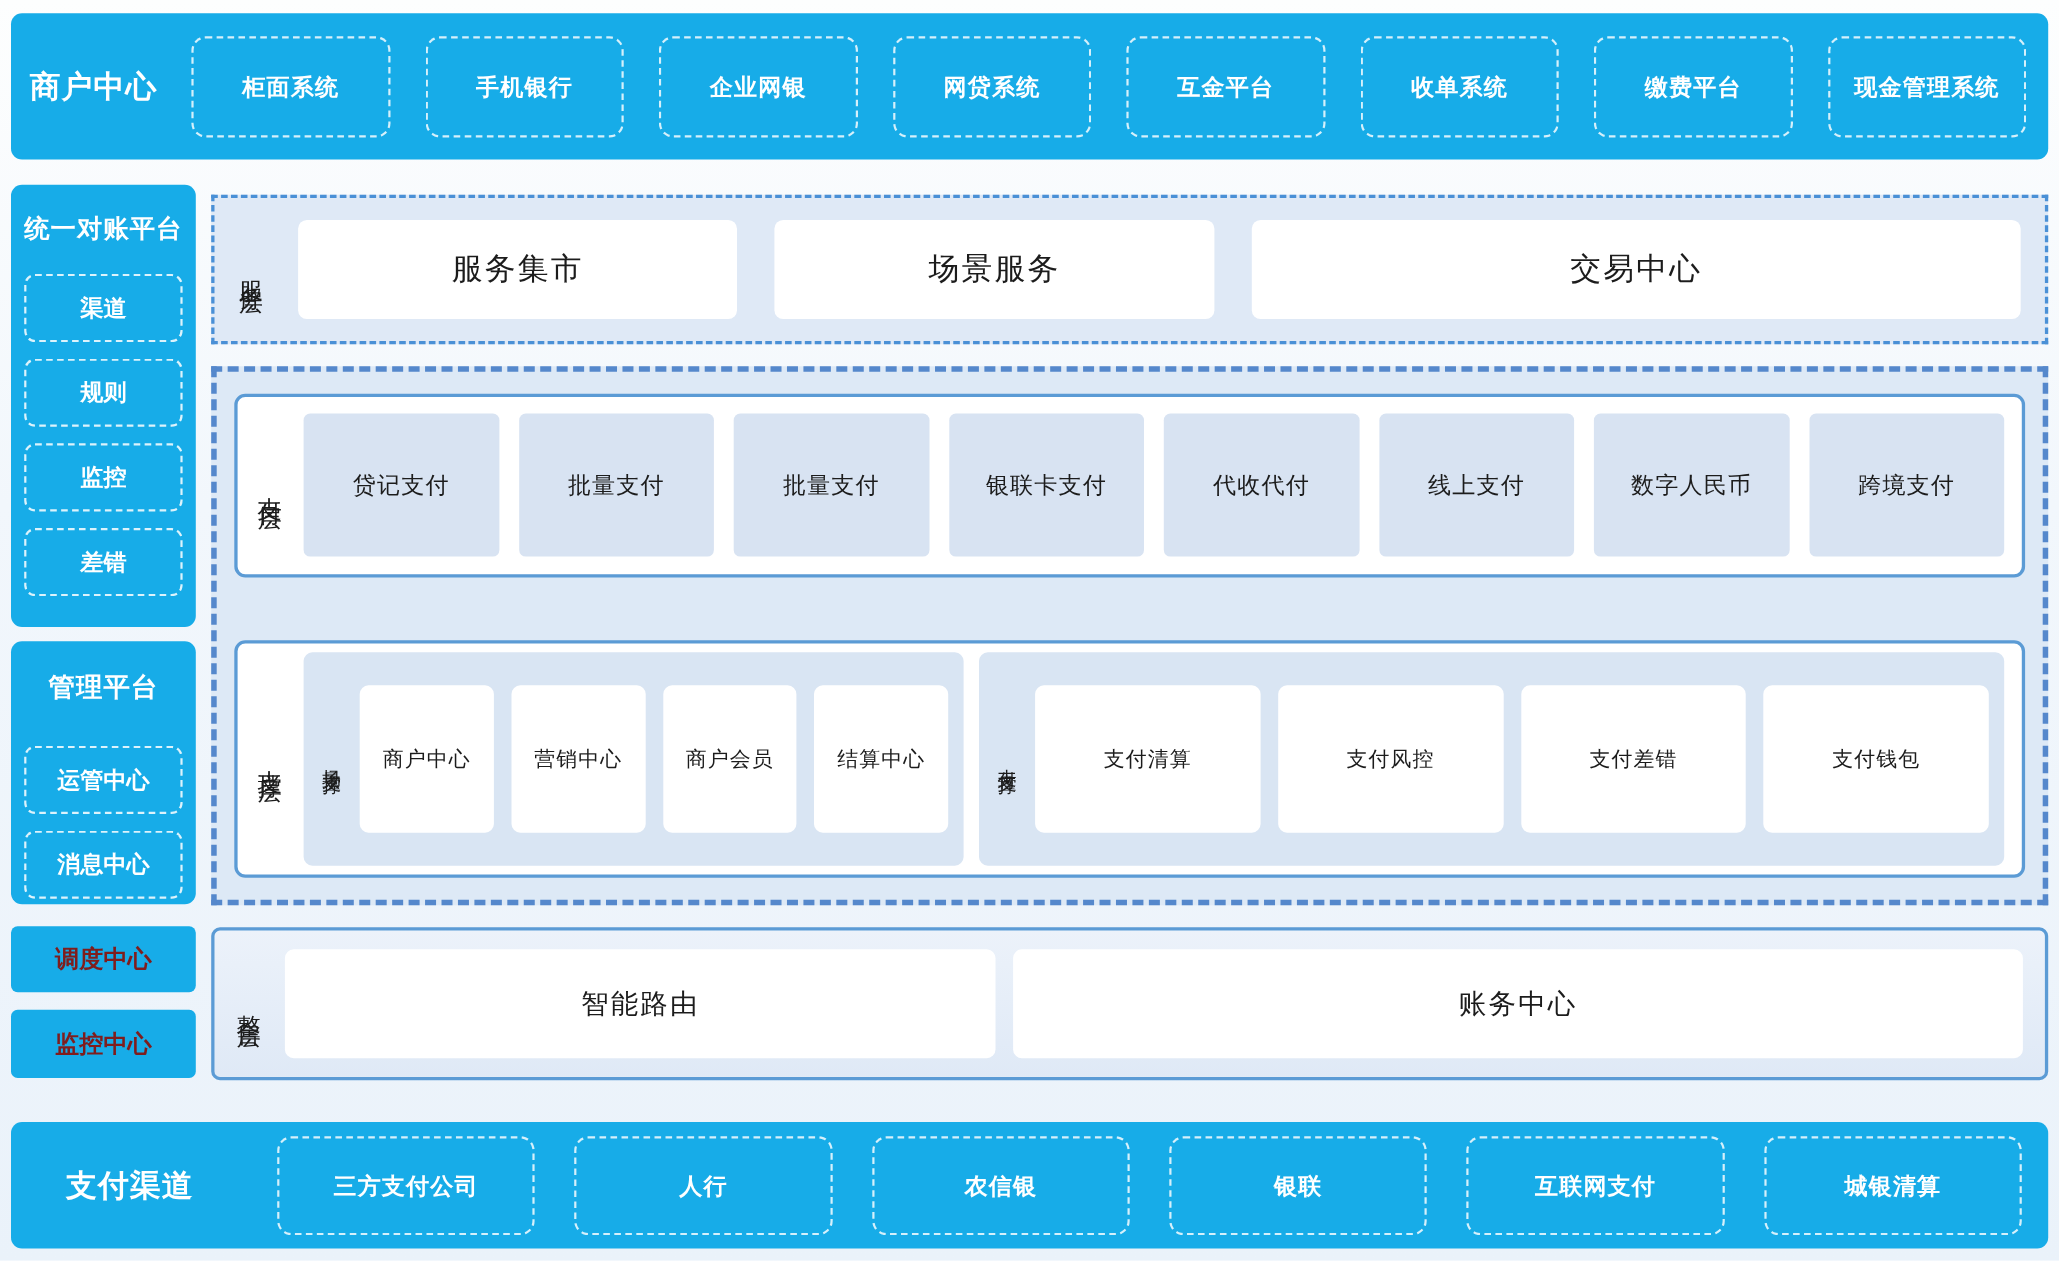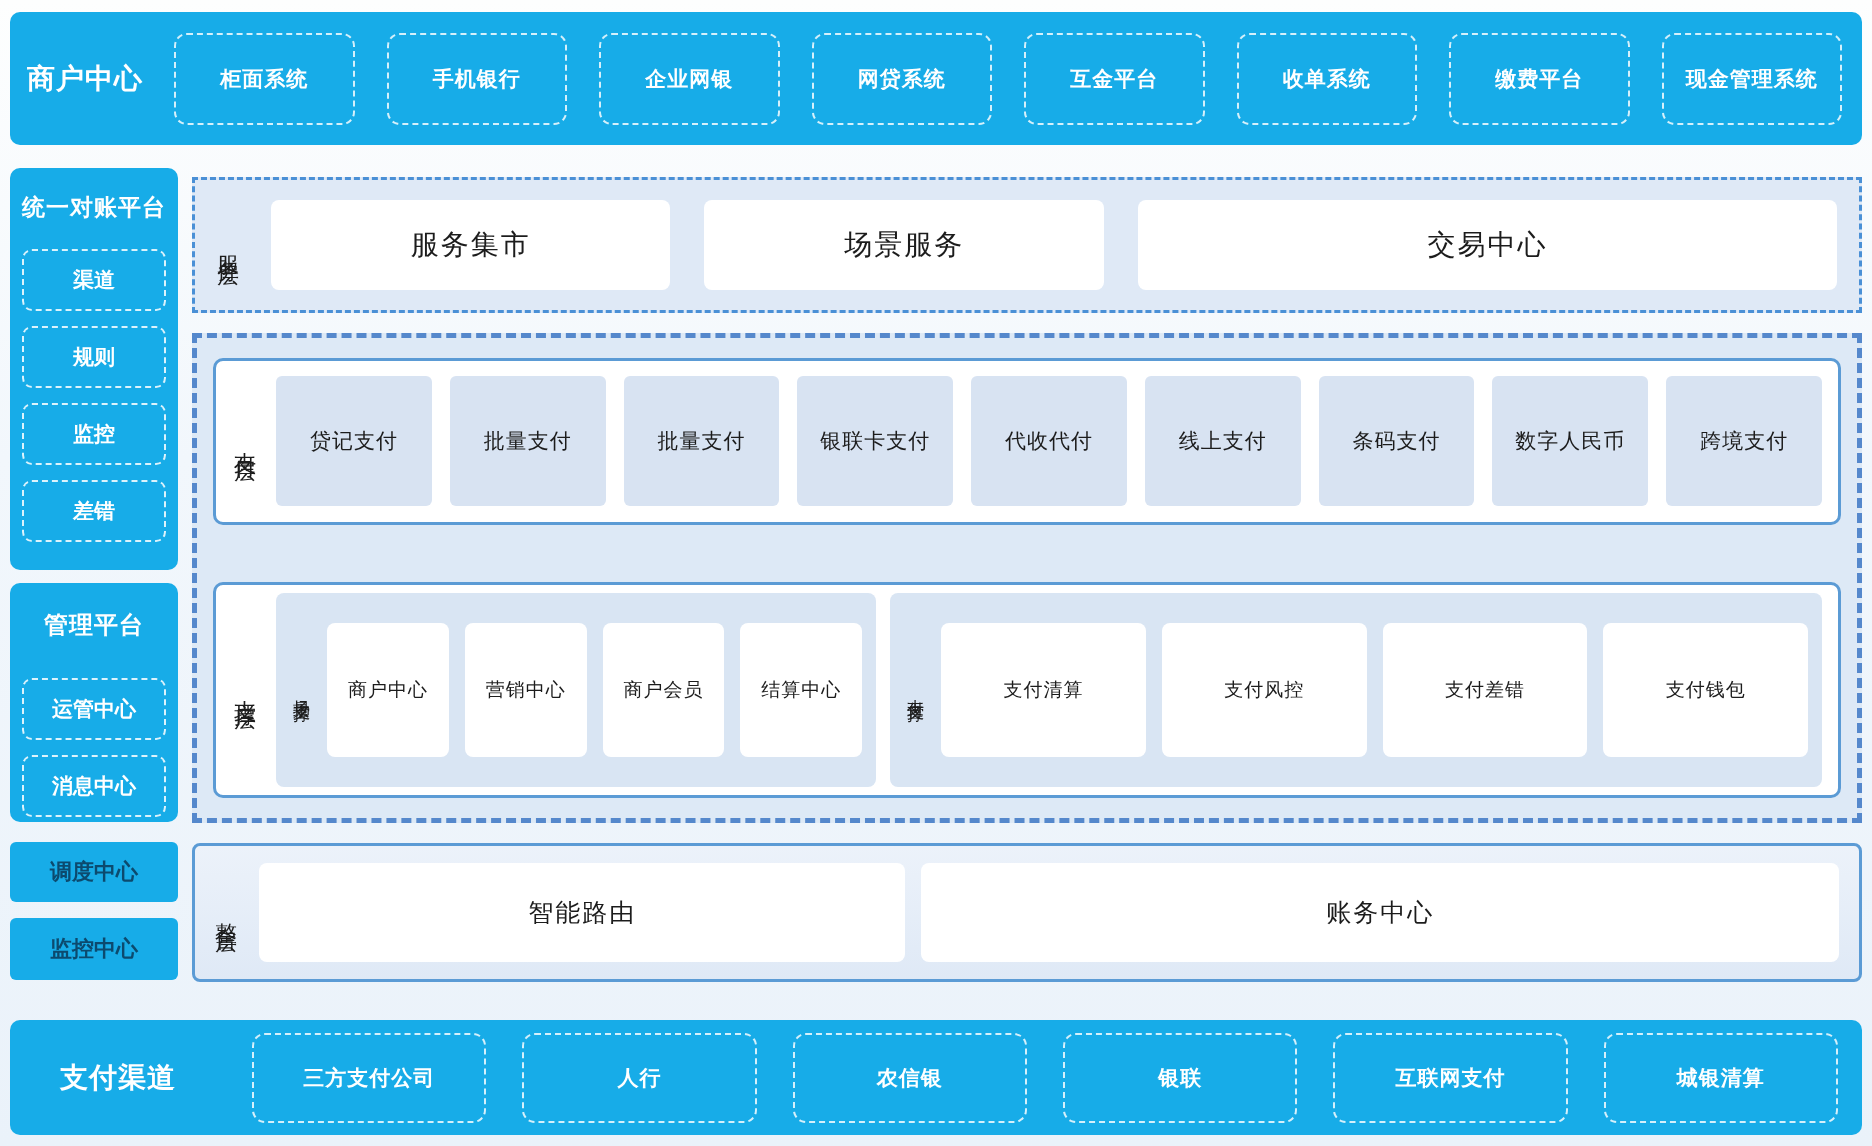--- a/index.html
+++ b/index.html
@@ -73,21 +73,21 @@
   .side-items{display:flex;flex-direction:column;gap:15px;}
   .side-item{
     height:62px;
     border:2px dashed rgba(255,255,255,.85);
     border-radius:10px;
     display:flex;align-items:center;justify-content:center;
     font-size:21px;font-weight:bold;
   }
   .side-solid{
     background:var(--primary-blue);
-    border-radius:6px;color:#0c4a6e;
+    border-radius:6px;color:#7f1d1d;
     display:flex;align-items:center;justify-content:center;
     font-size:22px;font-weight:bold;
   }
   .side-solid.dispatch{margin-top:20px;height:60px;}
   .side-solid.monitor{margin-top:16px;height:62px;}
 
   
   .main{flex:1;display:flex;flex-direction:column;border-radius:11px;}
 
   .v-label{
@@ -226,21 +226,20 @@
 
         <div class="solid-layer payment-layer">
           <div class="v-label">支付层</div>
           <div class="payment-items">
             <div class="item">贷记支付</div>
             <div class="item">批量支付</div>
             <div class="item">批量支付</div>
             <div class="item">银联卡支付</div>
             <div class="item">代收代付</div>
             <div class="item">线上支付</div>
-            <div class="item">条码支付</div>
             <div class="item">数字人民币</div>
             <div class="item">跨境支付</div>
           </div>
         </div>
 
         <div class="solid-layer support-layer">
           <div class="v-label">支撑层</div>
           <div class="support-groups">
 
             <div class="support-group scene">

